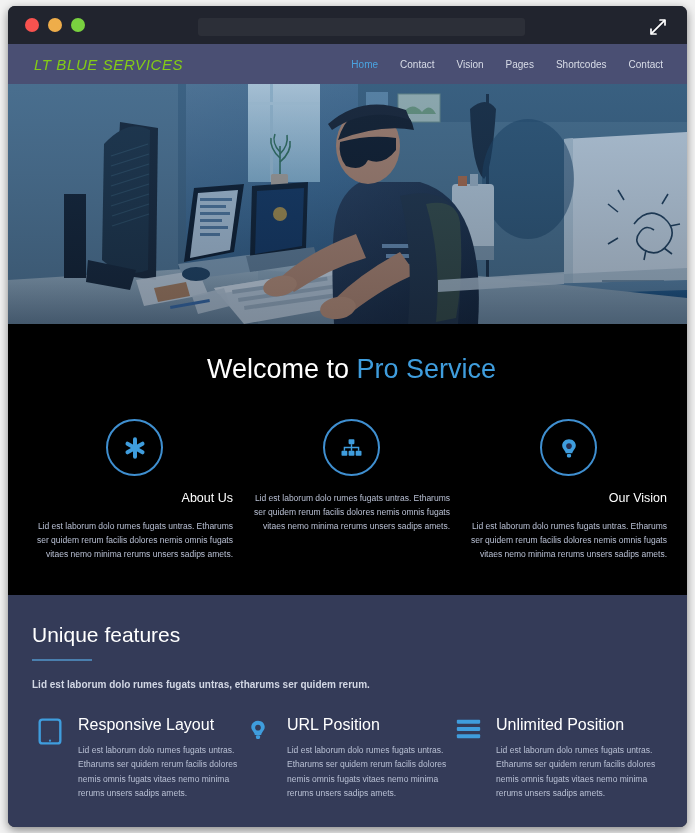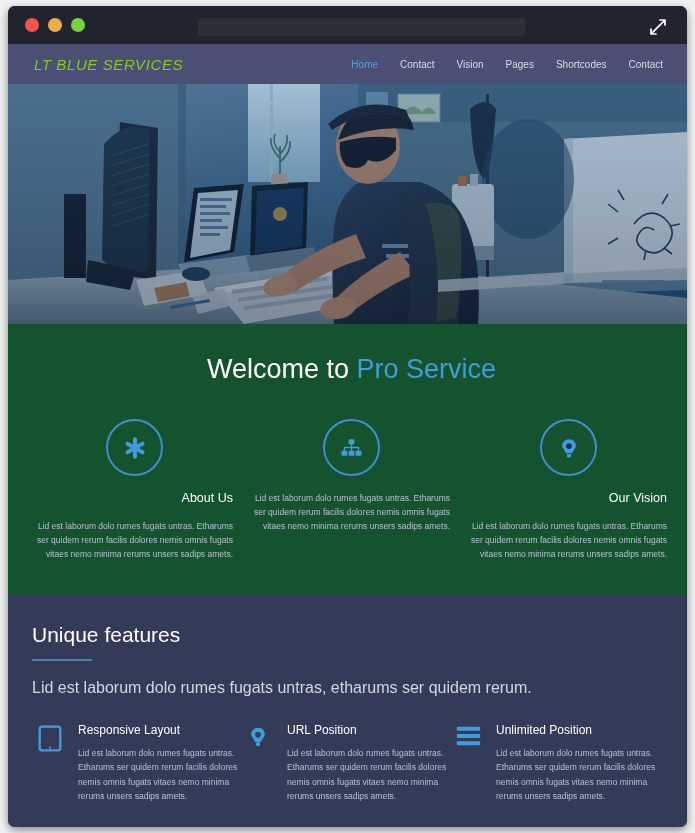--- a/index.html
+++ b/index.html
@@ -56,21 +56,21 @@
   }
   .nav a.active{color:#4aa3e0;}
   
   .hero{
     position:relative;height:240px;overflow:hidden;
     background:#1b3550;
   }
   .hero svg{display:block;width:100%;height:100%;}
   
   .welcome{
-    background:#14532d;padding:30px 0 34px 8px;
+    background:#000000;padding:30px 0 34px 8px;
   }
   .welcome h1{
     margin:0 0 34px 0;text-align:center;
     font-size:27px;font-weight:400;color:#ffffff;
   }
   .welcome h1 .accent{color:#3f9ddd;}
   .cols{display:flex;padding:0 10px;}
   .col{flex:1;text-align:right;padding:0 10px;}
   .circ{
     width:53px;height:53px;border:2px solid #3f8fd0;
@@ -86,27 +86,27 @@
   
   .features{
     background:#343b58;padding:28px 0 30px 0;
   }
   .feat-head{padding:0 24px;}
   .feat-head h2{
     margin:0 0 12px 0;font-size:21px;font-weight:400;color:#ffffff;
   }
   .rule{width:60px;height:2px;background:#4a7fae;margin-bottom:18px;}
   .feat-head p{
-    margin:0 0 26px 0;font-size:16px;color:#d2d7e4;
+    margin:0 0 26px 0;font-size:10px;color:#d2d7e4;font-weight:bold;
   }
   .feat-row{display:flex;padding:0 30px;gap:8px;}
   .feat{flex:1;display:flex;gap:10px;}
   .feat-ico{width:30px;flex:0 0 30px;padding-top:2px;}
   .feat-body h4{
-    margin:0 0 9px 0;font-size:12px;font-weight:400;color:#ffffff;
+    margin:0 0 9px 0;font-size:16px;font-weight:400;color:#ffffff;
   }
   .feat-body p{
     margin:0;font-size:8.5px;line-height:1.7;color:#b9c0d4;
   }
 </style>
 </head>
 <body>
 
 <div class="browser">
 

